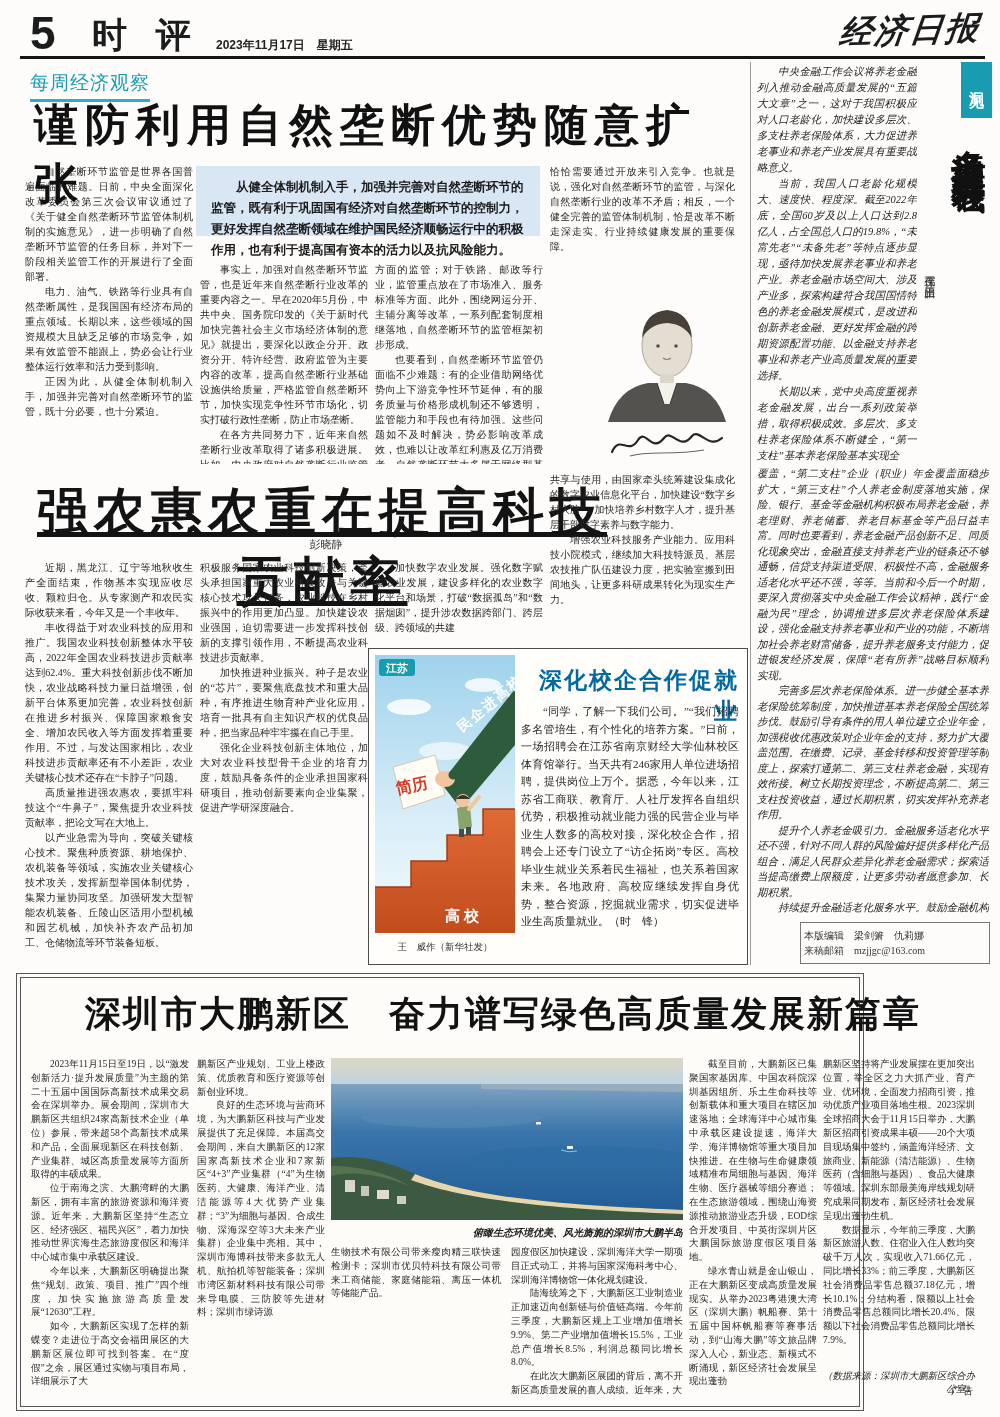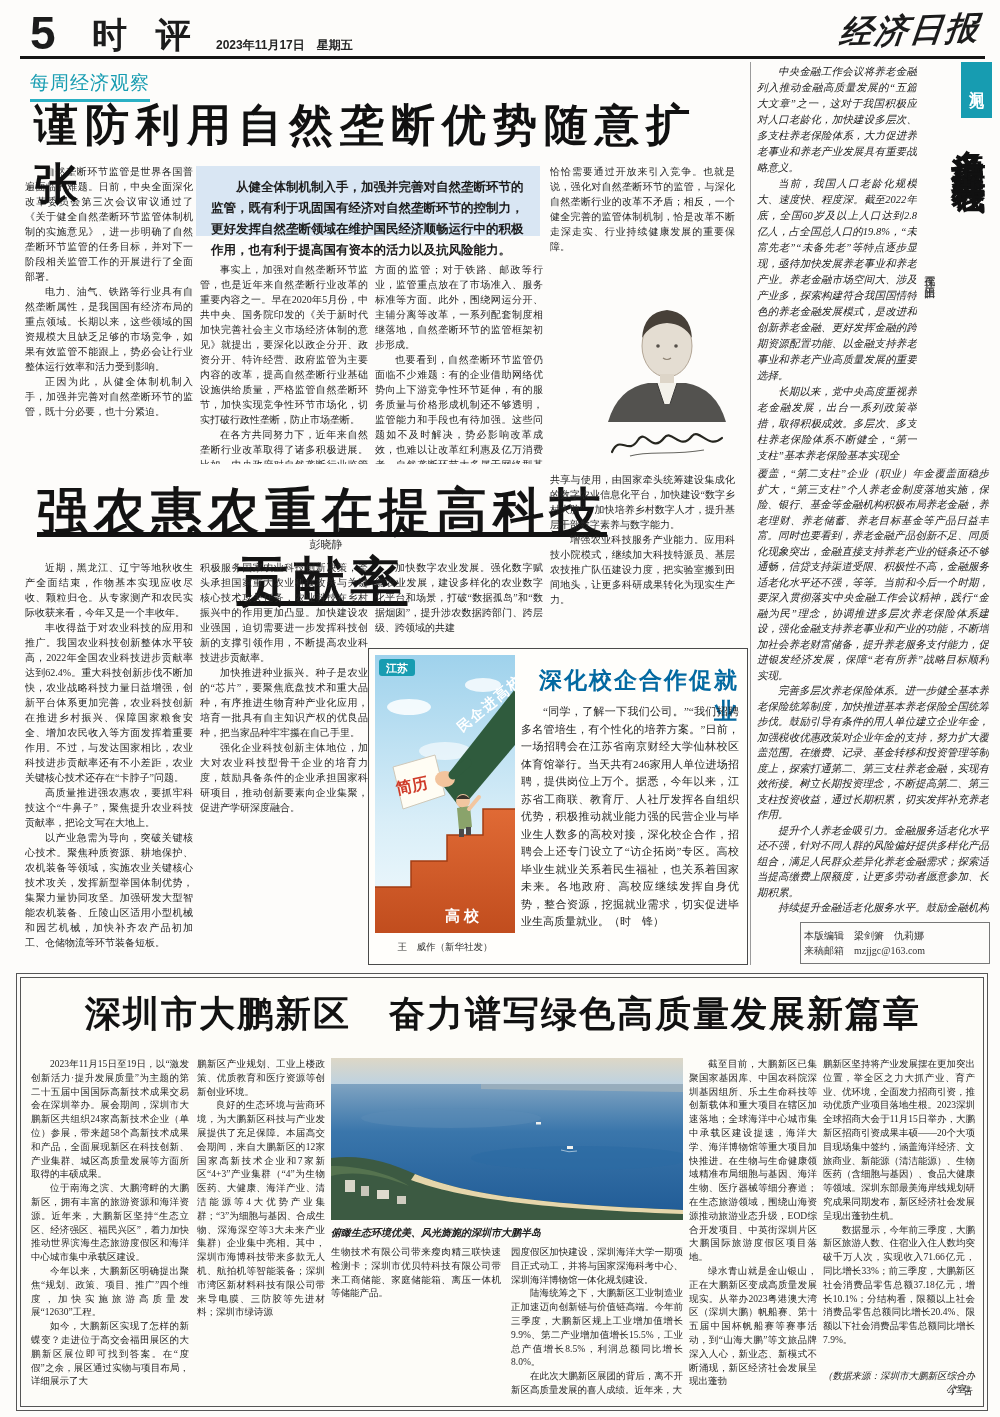--- a/index.html
+++ b/index.html
@@ -13,21 +13,21 @@
   .kai{font-style:italic;color:#222;}
   .kai p{margin:0;text-indent:2em;}
   .teal{color:#179cb1;}
   .rule{background:#151515;}
   .vline{background:#9a9a9a;width:1px;}
   .leadbox{background:#d9e6f3;padding:11px 15px;box-sizing:border-box;}
   .leadbox p{margin:0;text-indent:2em;font-weight:bold;font-size:12.5px;line-height:21px;color:#1b1b1b;}
   .insetbox{border:1px solid #4a4a4a;background:#fffefb;box-sizing:border-box;}
   .bottombox{border:1px solid #555;outline:1px solid #555;outline-offset:3px;box-sizing:border-box;background:#fdfcf8;}
   .vert{writing-mode:vertical-rl;text-orientation:upright;}
-  .caption{font-size:10px;font-weight:bold;text-align:left;color:#222;font-style:italic;}
+  .caption{font-size:10px;font-weight:bold;text-align:right;color:#222;font-style:italic;}
   .credit{font-size:9.5px;text-align:center;color:#333;}
   .edbox{border:1px solid #777;box-sizing:border-box;padding:5px 3px;font-size:10px;line-height:15px;color:#333;}
   .srcline{text-indent:0 !important;text-align:right;font-style:italic;font-size:9.5px;}
   .adline{text-indent:0 !important;text-align:right;font-size:10px;letter-spacing:2px;}
 </style>
 </head>
 <body>
 
 <div class="page">
 
@@ -163,21 +163,21 @@
       <p>完善多层次养老保险体系。进一步健全基本养老保险统筹制度，加快推进基本养老保险全国统筹步伐。鼓励引导有条件的用人单位建立企业年金，加强税收优惠政策对企业年金的支持，努力扩大覆盖范围。在缴费、记录、基金转移和投资管理等制度上，探索打通第二、第三支柱养老金融，实现有效衔接。树立长期投资理念，不断提高第二、第三支柱投资收益，通过长期积累，切实发挥补充养老作用。</p>
       <p>提升个人养老金吸引力。金融服务适老化水平还不强，针对不同人群的风险偏好提供多样化产品组合，满足人民群众差异化养老金融需求；探索适当提高缴费上限额度，让更多劳动者愿意参加、长期积累。</p>
       <p>持续提升金融适老化服务水平。鼓励金融机构优化网点布局和服务流程，保留和改进传统服务方式，加快推进智能设备适老化改造，优化老年人支付环境，守护好老年人的“钱袋子”，不断增强老年人获得感、幸福感、安全感。</p>
     </div>
 
   <div class="abs edbox" style="left:800px;top:922px;width:190px;height:42px;">
     <div><span>本版编辑</span>　<span>梁剑箫　仇莉娜</span></div>
     <div><span>来稿邮箱</span>　<span>mzjjgc@163.com</span></div>
   </div>
 
-  <div class="abs bottombox" style="left:20px;top:977px;width:964px;height:430px;">
+  <div class="abs bottombox" style="left:20px;top:977px;width:840px;height:430px;">
     <div class="abs hei" style="left:0;top:12px;width:964px;text-align:center;font-size:36px;font-weight:900;letter-spacing:2px;color:#121212;">深圳市大鹏新区　奋力谱写绿色高质量发展新篇章</div>
 
     <div class="abs bt" style="left:10px;top:80px;width:158px;height:340px;font-size:9.5px;line-height:13.8px;">
         <p>2023年11月15日至19日，以“激发创新活力·提升发展质量”为主题的第二十五届中国国际高新技术成果交易会在深圳举办。展会期间，深圳市大鹏新区共组织24家高新技术企业（单位）参展，带来超58个高新技术成果和产品，全面展现新区在科技创新、产业集群、城区高质量发展等方面所取得的丰硕成果。</p>
         <p>位于南海之滨、大鹏湾畔的大鹏新区，拥有丰富的旅游资源和海洋资源。近年来，大鹏新区坚持“生态立区、经济强区、福民兴区”，着力加快推动世界滨海生态旅游度假区和海洋中心城市集中承载区建设。</p>
         <p>今年以来，大鹏新区明确提出聚焦“规划、政策、项目、推广”四个维度，加快实施旅游高质量发展“12630”工程。</p>
         <p>如今，大鹏新区实现了怎样的新蝶变？走进位于高交会福田展区的大鹏新区展位即可找到答案。在“度假”之余，展区通过实物与项目布局，详细展示了大</p>
       </div>
     <div class="abs bt cont" style="left:176px;top:80px;width:128px;height:340px;font-size:9.5px;line-height:13.8px;">
         <p>鹏新区产业规划、工业上楼政策、优质教育和医疗资源等创新创业环境。</p>

